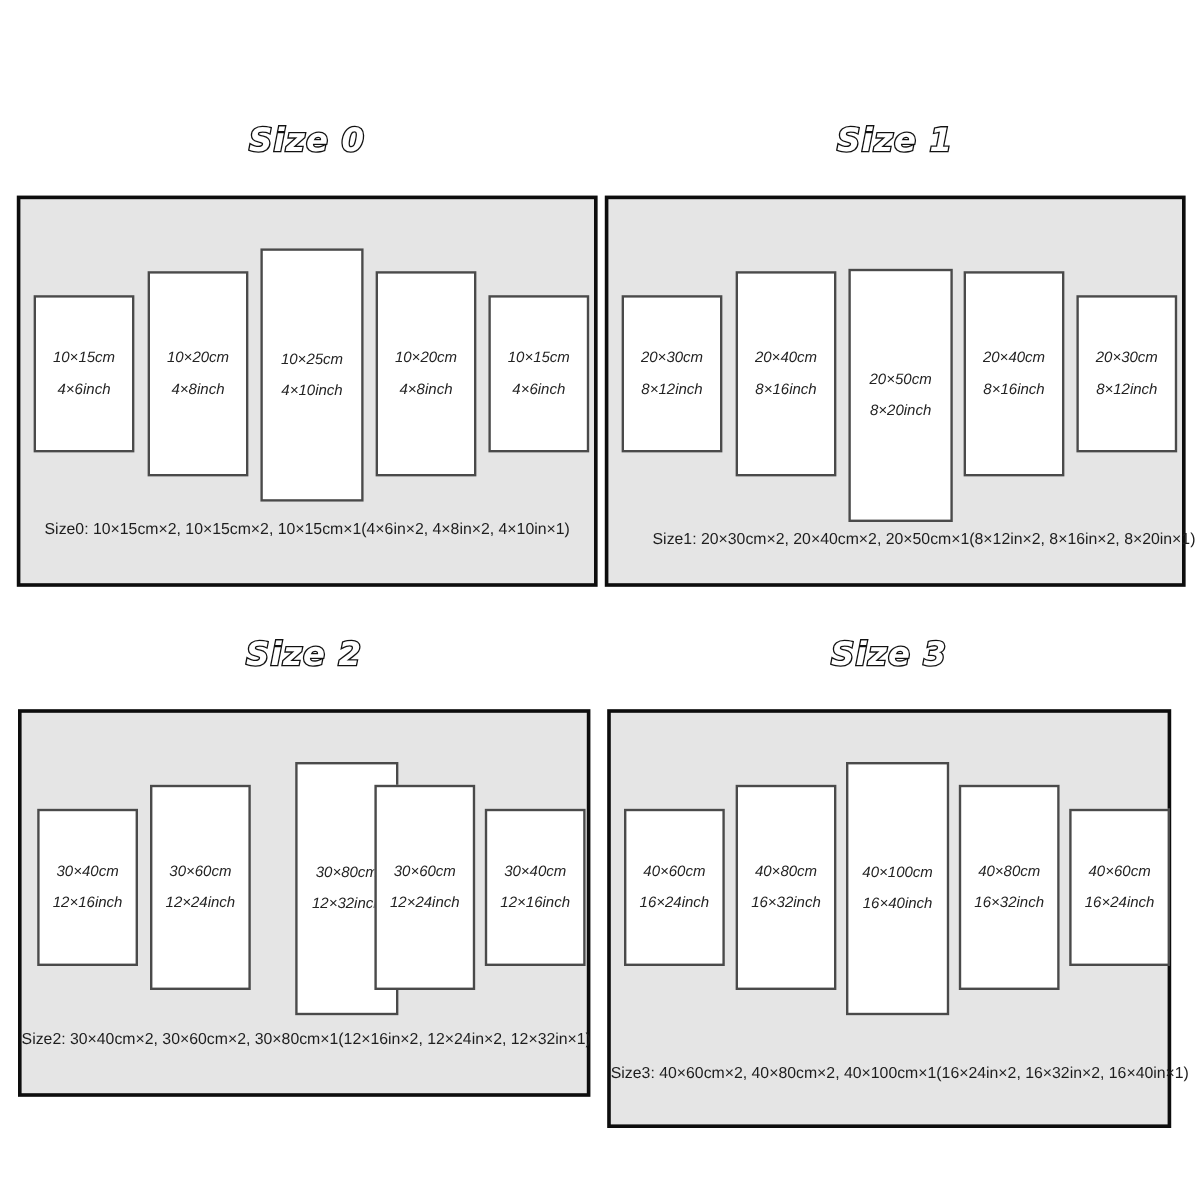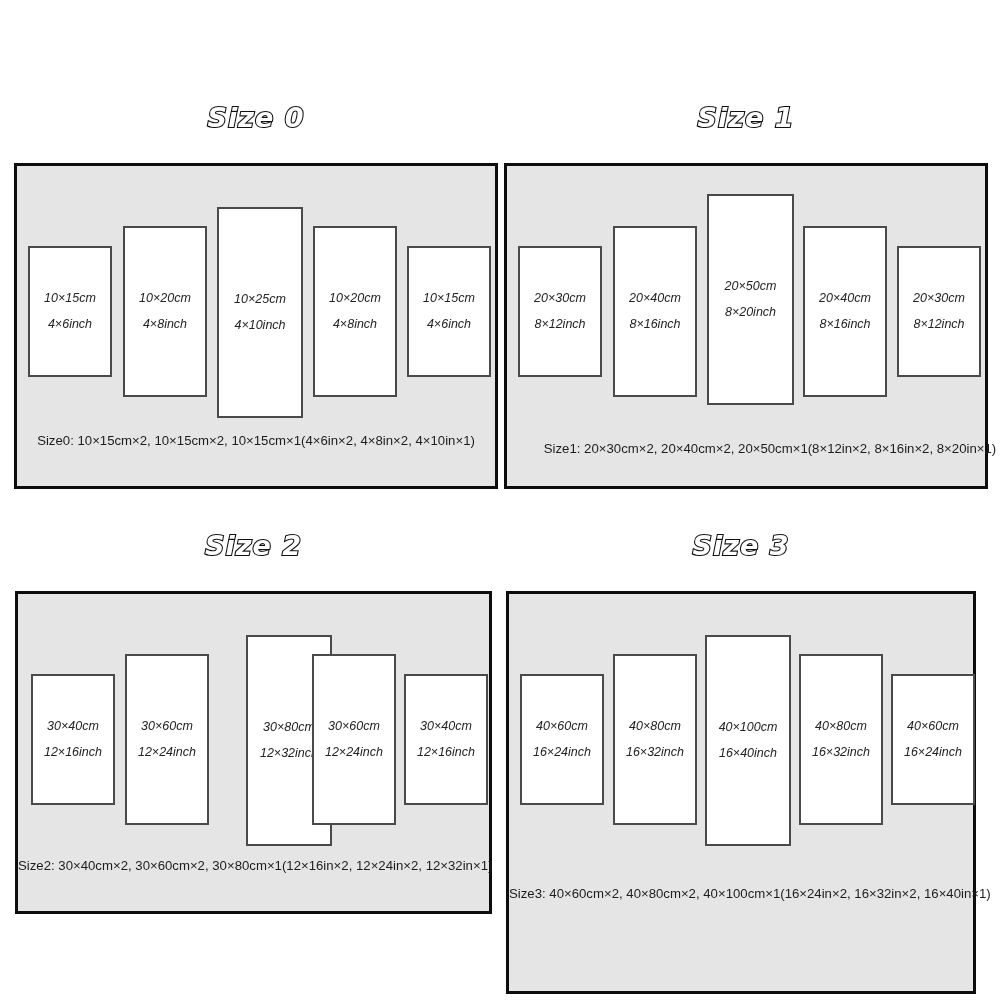--- a/index.html
+++ b/index.html
@@ -137,21 +137,21 @@
     <div class="panel" style="top:59px; width:484px; height:326px;">
       <div class="canvas-row">
         <div class="canvas-rect" style="left:11px; top:80px; width:84px; height:131px;">
           <span class="cm">20×30cm</span>
           <span class="inch">8×12inch</span>
         </div>
         <div class="canvas-rect" style="left:106px; top:60px; width:84px; height:171px;">
           <span class="cm">20×40cm</span>
           <span class="inch">8×16inch</span>
         </div>
-        <div class="canvas-rect" style="left:200px; top:28px; width:87px; height:211px;">
+        <div class="canvas-rect" style="left:200px; top:58px; width:87px; height:211px;">
           <span class="cm">20×50cm</span>
           <span class="inch">8×20inch</span>
         </div>
         <div class="canvas-rect" style="left:296px; top:60px; width:84px; height:171px;">
           <span class="cm">20×40cm</span>
           <span class="inch">8×16inch</span>
         </div>
         <div class="canvas-rect" style="left:390px; top:80px; width:84px; height:131px;">
           <span class="cm">20×30cm</span>
           <span class="inch">8×12inch</span>
@@ -185,21 +185,21 @@
           <span class="cm">30×40cm</span>
           <span class="inch">12×16inch</span>
         </div>
         <div class="caption" style="top:265px;">Size2: 30×40cm×2, 30×60cm×2, 30×80cm×1(12×16in×2, 12×24in×2, 12×32in×1)</div>
       </div>
     </div>
   </div>
 
   <div class="group" style="left:506px; top:532px; width:470px; height:382px;">
     <div class="group-title">Size 3</div>
-    <div class="panel" style="top:59px; width:470px; height:403px;">
+    <div class="panel" style="top:59px; width:470px; height:349px;">
       <div class="canvas-row">
         <div class="canvas-rect" style="left:11px; top:80px; width:84px; height:131px;">
           <span class="cm">40×60cm</span>
           <span class="inch">16×24inch</span>
         </div>
         <div class="canvas-rect" style="left:104px; top:60px; width:84px; height:171px;">
           <span class="cm">40×80cm</span>
           <span class="inch">16×32inch</span>
         </div>
         <div class="canvas-rect" style="left:196px; top:41px; width:86px; height:211px;">

